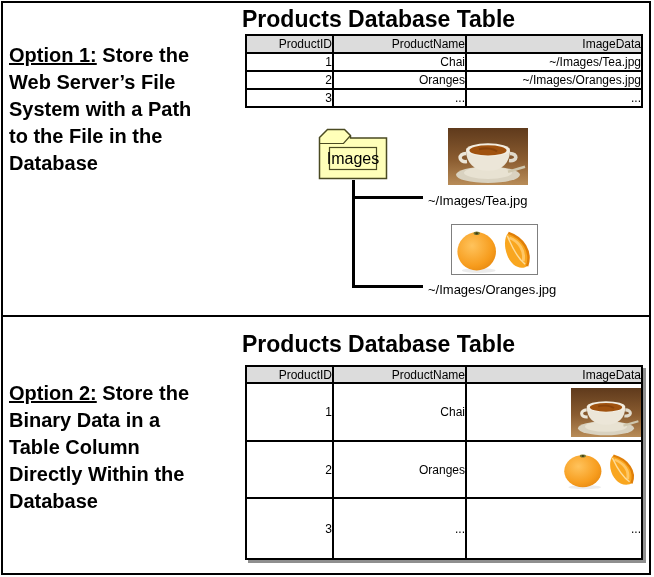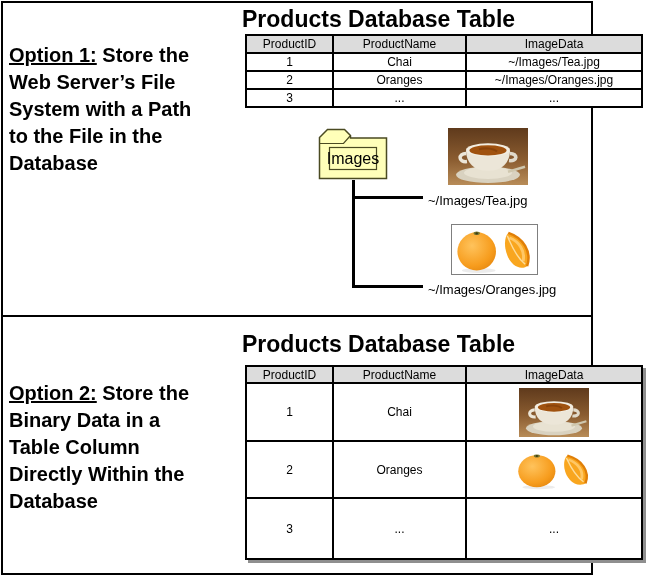--- a/index.html
+++ b/index.html
@@ -1,35 +1,35 @@
 <!DOCTYPE html>
 <html><head>
 <meta charset="utf-8">
 <style>
   html,body { margin:0; padding:0; background:#fff; }
   .canvas {
     position:relative; width:654px; height:577px; background:#fff;
     font-family:"Liberation Sans", sans-serif; color:#000; overflow:hidden;
   }
   .section {
-    position:absolute; left:1px; width:592px; background:#fff;
+    position:absolute; left:1px; width:650px; background:#fff;
     border:2px solid #000; box-sizing:border-box;
   }
   .sec1 { top:1px; height:316px; }
   .sec2 { top:315px; height:260px; }
   .abs { position:absolute; }
 
   .heading { font-weight:bold; font-size:20px; line-height:27px; white-space:nowrap; }
   .heading .u { text-decoration:underline; }
 
   .slide-title { font-size:23px; font-weight:bold; white-space:nowrap; }
 
   .db-table { border-collapse:collapse; background:#fff; table-layout:fixed; width:396px; }
   .db-table th, .db-table td {
-    border:2px solid #000; text-align:center; vertical-align:middle;
+    border:2px solid #000; text-align:right; vertical-align:middle;
     font-size:12px; font-weight:normal; padding:0; overflow:hidden; white-space:nowrap;
   }
   .db-table th { background:#dcdcdc; }
   .t1 tr { height:18px; }
   .t2 tr.hdr { height:17px; }
   .t2 tr.r1 { height:58px; }
   .t2 tr.r2 { height:57px; }
   .t2 tr.r3 { height:61px; }
   .t2 { box-shadow:3px 3px 0 #8f8f8f; }
 

